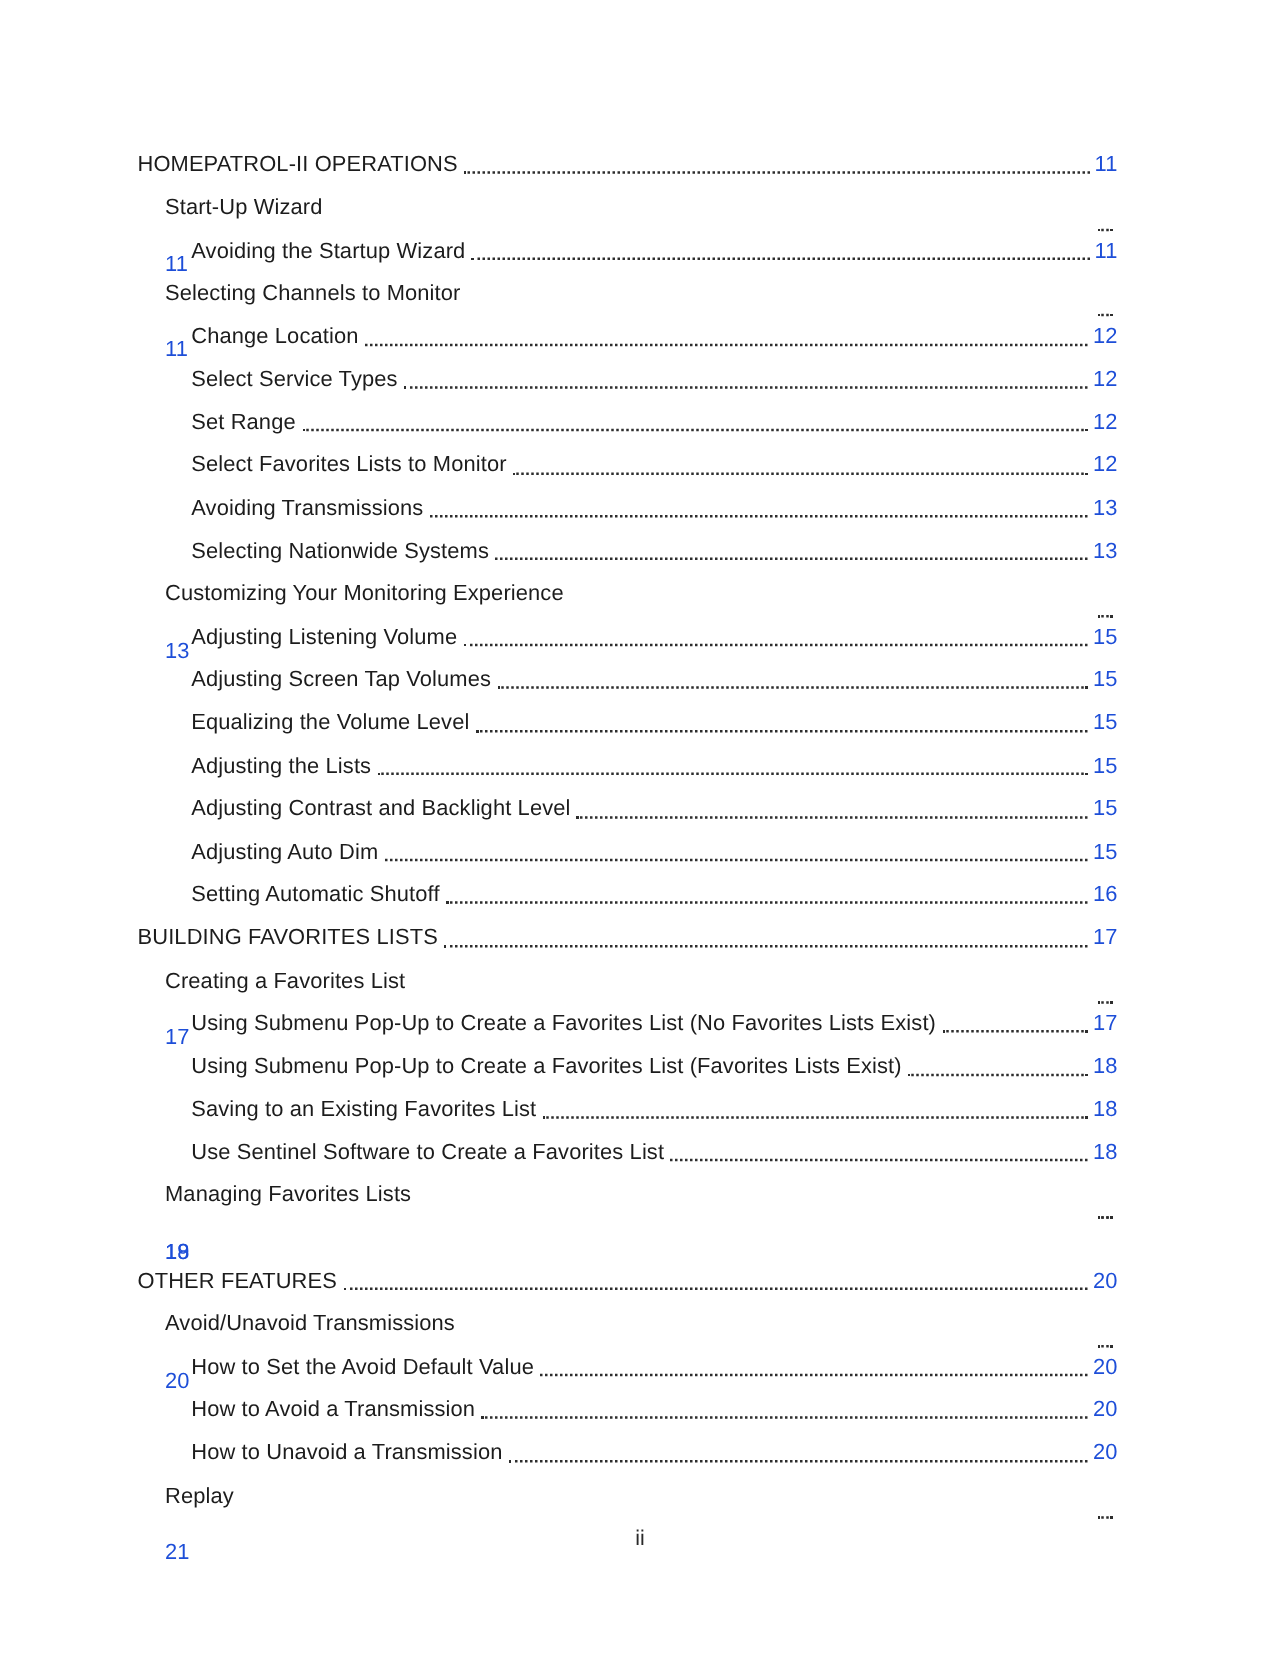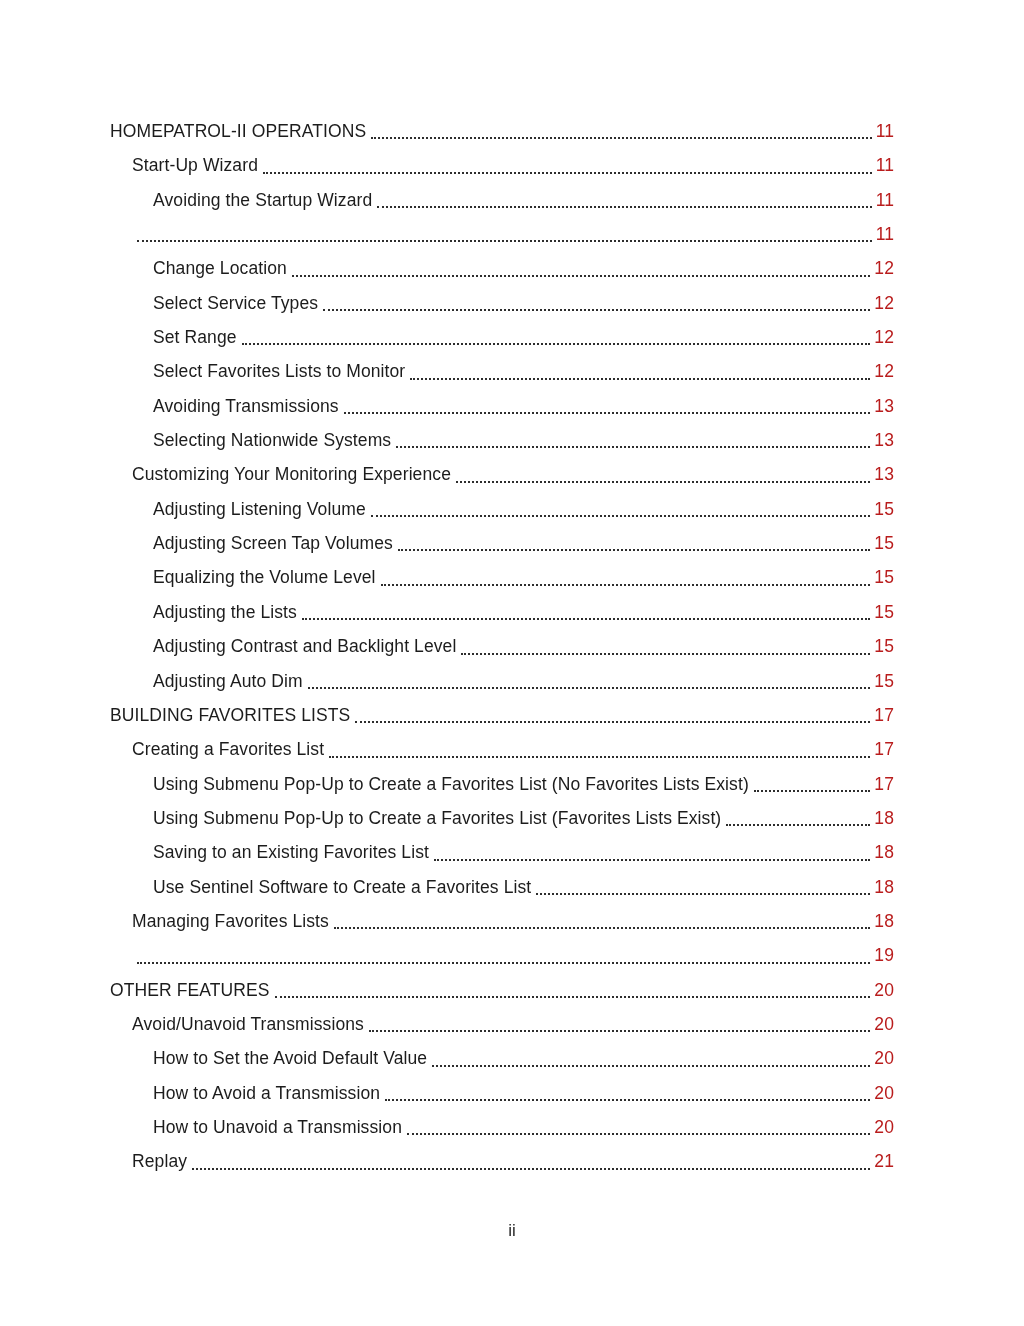--- a/index.html
+++ b/index.html
@@ -27,38 +27,38 @@
     width: 784px;
   }
   .toc-row {
     display: flex;
     align-items: stretch;
     height: 34.35px;
     font-size: 17.5px;
     letter-spacing: 0.1px;
   }
   .toc-row.lvl0 { padding-left: 0; }
-  .toc-row.lvl1 { padding-left: 22px; }
+  .toc-row.lvl1 { padding-left: 22px; flex-direction: column; }
   .toc-row.lvl2 { padding-left: 43px; }
   .toc-label {
     white-space: nowrap;
     line-height: 34.35px;
     color: #1c1c1c;
   }
   .toc-dots {
     flex: 1 1 auto;
     min-width: 12px;
     border-bottom: 2px dotted #2d2d2d;
     align-self: flex-end;
     margin: 0 4px 9px 5px;
   }
   .toc-page {
     line-height: 34.35px;
     white-space: nowrap;
-    color: #b91c1c;
+    color: #1d4ed8;
   }
   .footer {
     position: absolute;
     top: 1221px;
     left: 0;
     width: 1024px;
     text-align: center;
     font-size: 17px;
     color: #2a2a2a;
   }
@@ -77,20 +77,21 @@
     <span class="toc-label">Start-Up Wizard</span>
     <span class="toc-dots"></span>
     <span class="toc-page">11</span>
   </div>
       <div class="toc-row lvl2">
     <span class="toc-label">Avoiding the Startup Wizard</span>
     <span class="toc-dots"></span>
     <span class="toc-page">11</span>
   </div>
       <div class="toc-row lvl1">
+    <span class="toc-label">Selecting Channels to Monitor</span>
     <span class="toc-dots"></span>
     <span class="toc-page">11</span>
   </div>
       <div class="toc-row lvl2">
     <span class="toc-label">Change Location</span>
     <span class="toc-dots"></span>
     <span class="toc-page">12</span>
   </div>
       <div class="toc-row lvl2">
     <span class="toc-label">Select Service Types</span>
@@ -144,20 +145,25 @@
   </div>
       <div class="toc-row lvl2">
     <span class="toc-label">Adjusting Contrast and Backlight Level</span>
     <span class="toc-dots"></span>
     <span class="toc-page">15</span>
   </div>
       <div class="toc-row lvl2">
     <span class="toc-label">Adjusting Auto Dim</span>
     <span class="toc-dots"></span>
     <span class="toc-page">15</span>
+  </div>
+      <div class="toc-row lvl2">
+    <span class="toc-label">Setting Automatic Shutoff</span>
+    <span class="toc-dots"></span>
+    <span class="toc-page">16</span>
   </div>
       <div class="toc-row lvl0">
     <span class="toc-label">BUILDING FAVORITES LISTS</span>
     <span class="toc-dots"></span>
     <span class="toc-page">17</span>
   </div>
       <div class="toc-row lvl1">
     <span class="toc-label">Creating a Favorites List</span>
     <span class="toc-dots"></span>
     <span class="toc-page">17</span>

